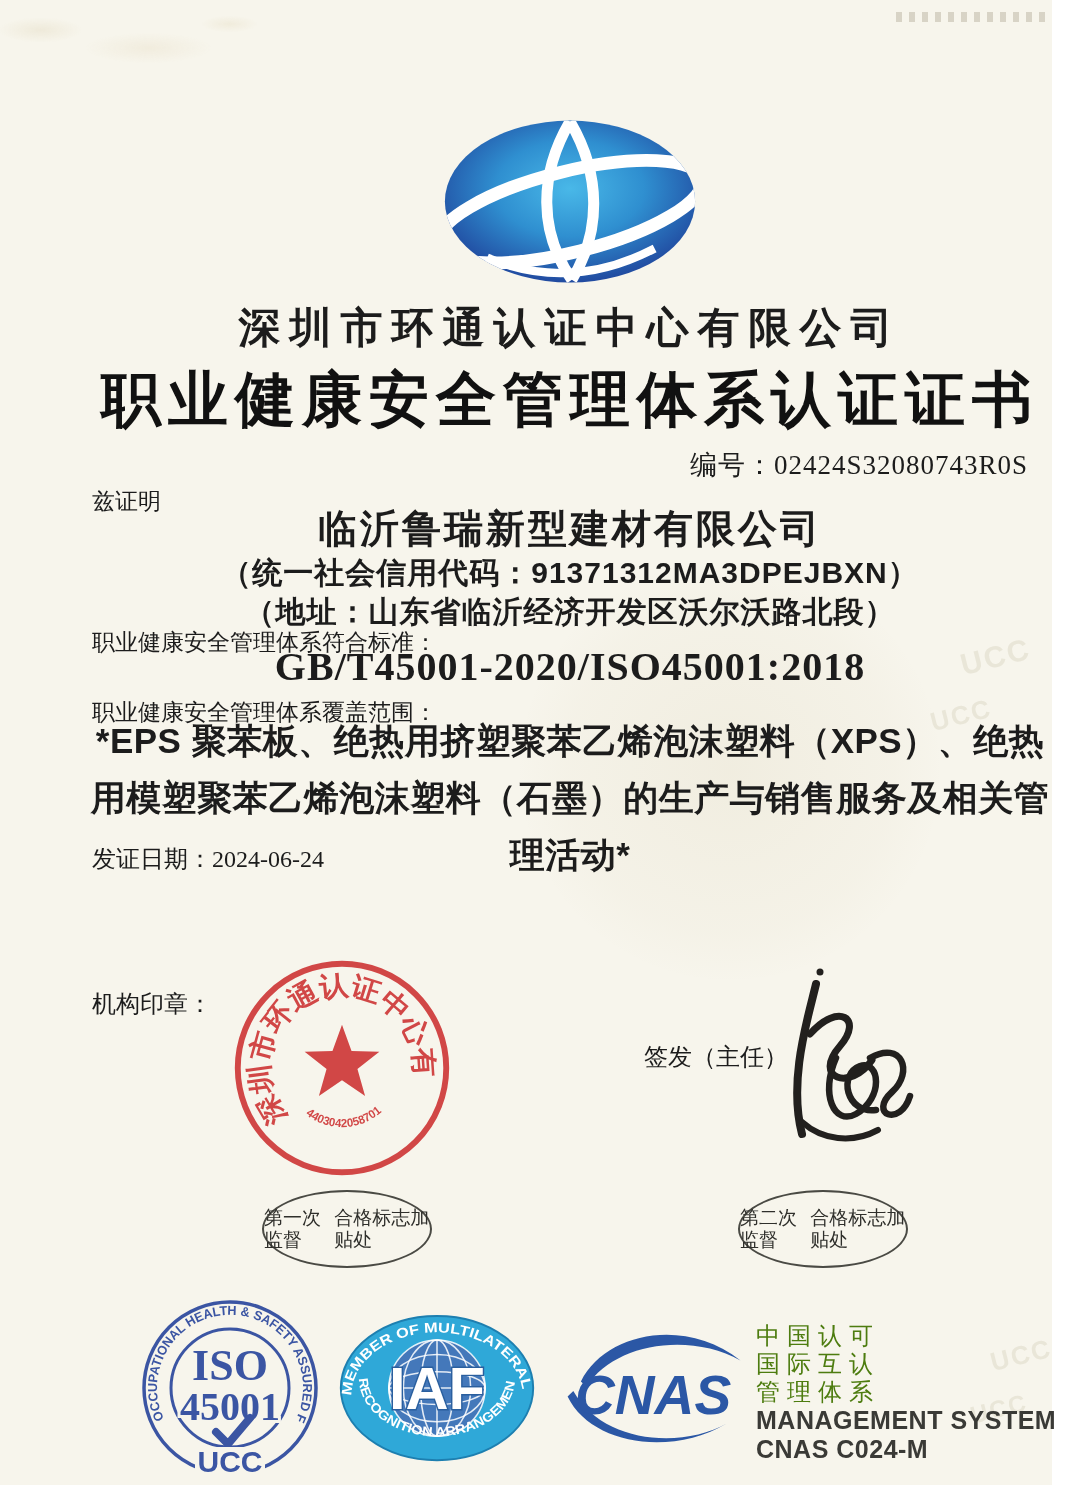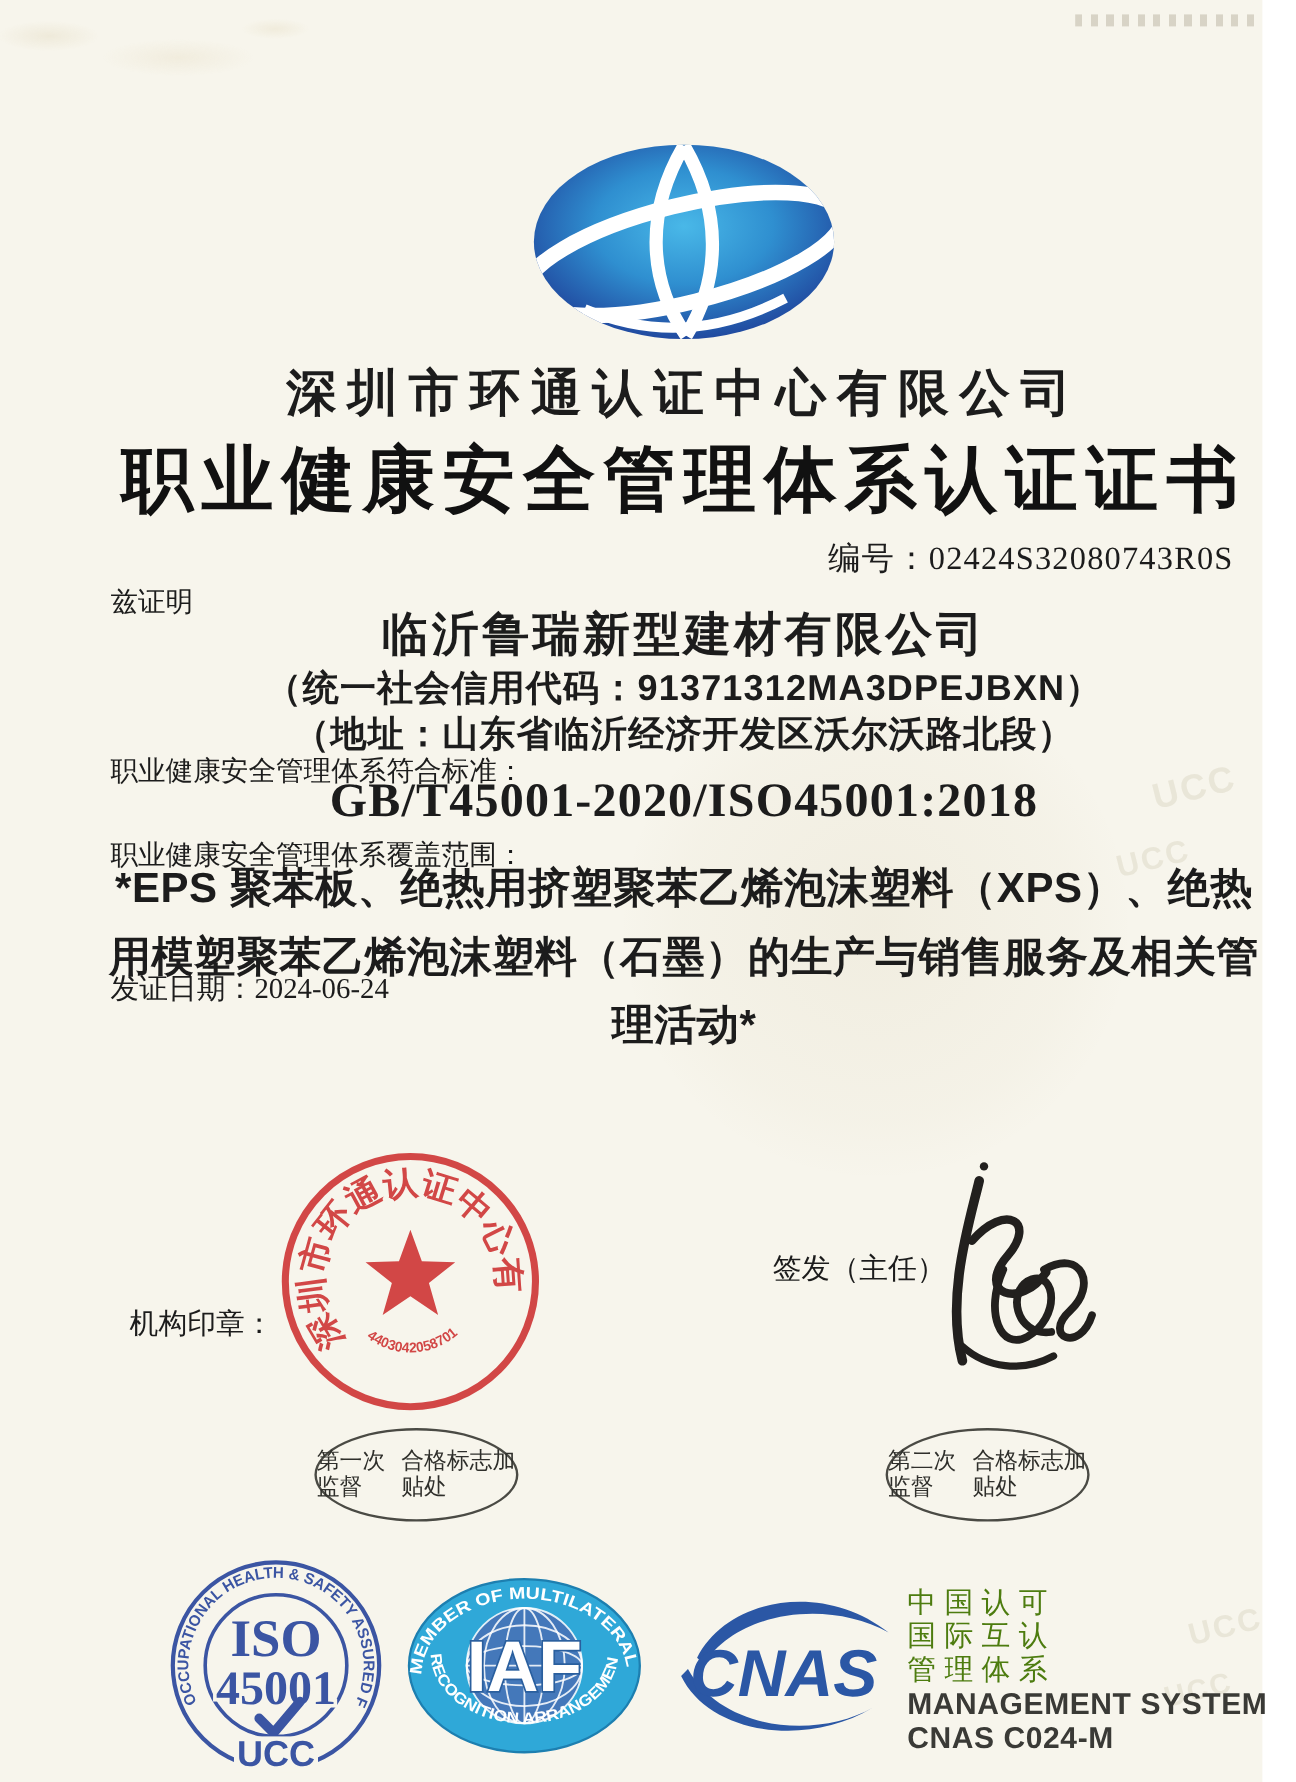--- a/index.html
+++ b/index.html
@@ -86,25 +86,25 @@
   <div class="abs ctr company sans">临沂鲁瑞新型建材有限公司</div>
   <div class="abs ctr credit sans">（统一社会信用代码：91371312MA3DPEJBXN）</div>
   <div class="abs ctr addr sans">（地址：山东省临沂经济开发区沃尔沃路北段）</div>
 
   <div class="abs lbl serif" style="top:627px;">职业健康安全管理体系符合标准：</div>
   <div class="abs ctr standard serif">GB/T45001-2020/ISO45001:2018</div>
 
   <div class="abs lbl serif" style="top:697px;">职业健康安全管理体系覆盖范围：</div>
   <div class="abs scope sans">*EPS 聚苯板、绝热用挤塑聚苯乙烯泡沫塑料（XPS）、绝热用模塑聚苯乙烯泡沫塑料（石墨）的生产与销售服务及相关管理活动*</div>
 
-  <div class="abs daterow serif" style="top:808px;left:92px;">
+  <div class="abs daterow serif" style="top:843px;left:92px;">
     <span>发证日期：</span><span>2024-06-24</span>
   </div>
 
-  <div class="abs lbl serif" style="top:1087px;font-size:24px;margin-left:16px;">机构印章：</div>
+  <div class="abs lbl serif" style="top:988px;font-size:24px;">机构印章：</div>
   <svg class="abs" style="left:224px;top:950px;" width="236" height="236" viewBox="0 0 240 240">
     <g opacity="0.93">
       <circle cx="120" cy="120" r="106" fill="none" stroke="#cf3a3a" stroke-width="6"></circle>
       <path d="M120,76 129.7,102.7 158,103.6 135.7,121.1 143.5,148.4 120,132.5 96.5,148.4 104.3,121.1 82,103.6 110.3,102.7 Z" fill="#cf3a3a"></path>
       <g transform="rotate(-12 120 120)">
         <defs>
           <path id="sealArc" d="M55.9,157 A74,74 0 1 1 184.1,157" fill="none"></path>
           <path id="sealNumArc" d="M74,158.6 A60,60 0 0 0 166,158.6" fill="none"></path>
         </defs>
         <text font-size="28" font-weight="bold" fill="#cf3a3a" font-family="Liberation Serif, serif">

